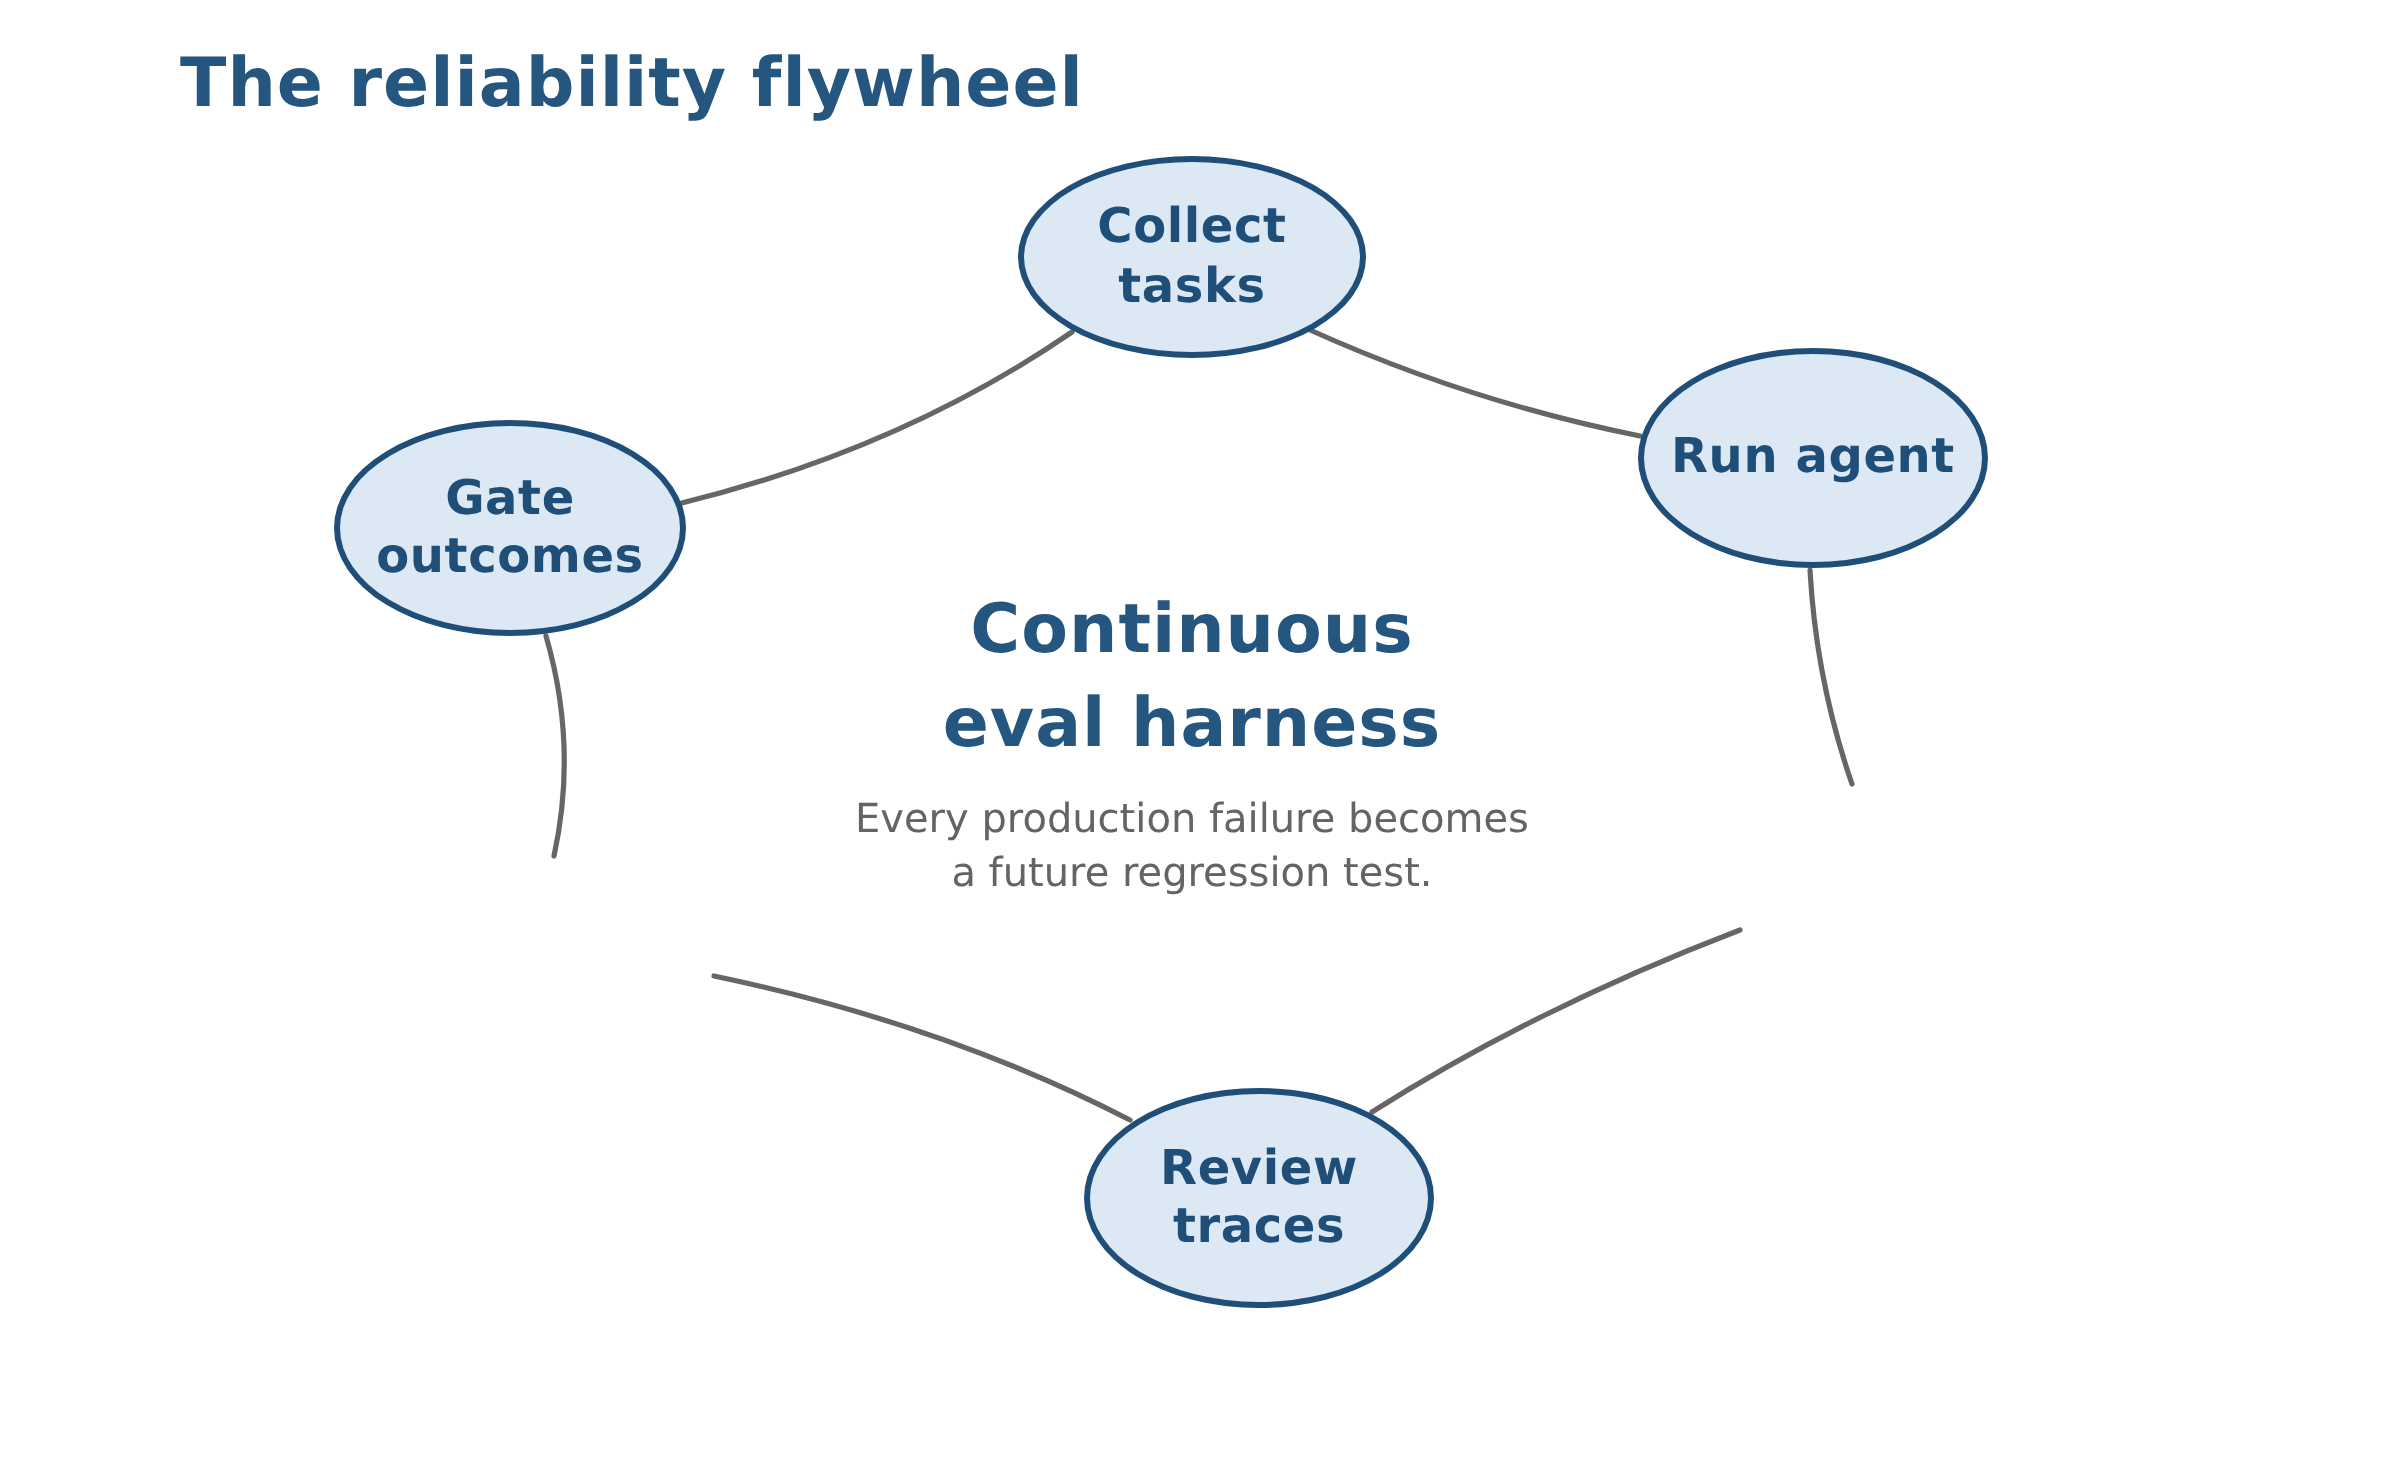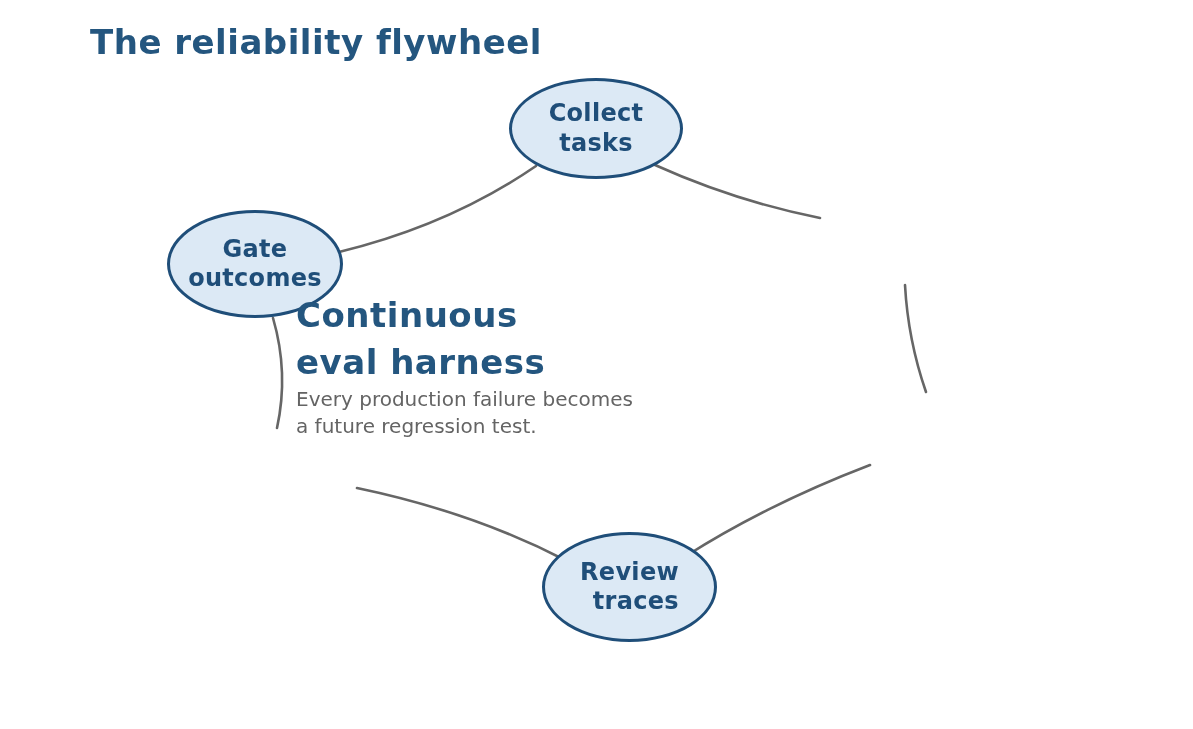--- a/index.html
+++ b/index.html
@@ -58,39 +58,40 @@
     font-size: 24px;
     font-weight: bold;
     color: var(--node-text);
     line-height: 1.22;
     white-space: pre-line;
     letter-spacing: 0.3px;
   }
   .node-collect { left: 509px; top: 78px;  width: 174px; height: 101px; }
   .node-run     { left: 819px; top: 174px; width: 175px; height: 110px; }
   .node-grade   { left: 862px; top: 391px; width: 176px; height: 106px; }
-  .node-review  { left: 542px; top: 532px; width: 175px; height: 110px; text-align: right; }
+  .node-review  { left: 542px; top: 544px; width: 175px; height: 110px; }
   .node-fix     { left: 182px; top: 429px; width: 176px; height: 106px; }
   .node-gate    { left: 167px; top: 210px; width: 176px; height: 108px; }
   .center-text {
     position: absolute;
     left: 296px;
     top: 292px;
     width: 600px;
-    text-align: left;
+    text-align: center;
   }
   .center-heading {
     font-size: 34px;
     font-weight: bold;
     color: var(--title);
     line-height: 1.38;
     white-space: pre-line;
     letter-spacing: 0.5px;
   }
   .center-subtitle {
+    margin-top: 10px;
     font-size: 20px;
     color: var(--subtitle);
     line-height: 1.35;
     white-space: pre-line;
   }
 </style>
 </head>
 <body>
 
 <div class="canvas">
@@ -104,20 +105,23 @@
     <path d="M 565,560 Q 472,512 357,488"></path>
     <path d="M 277,428 Q 289,373 273,318"></path>
     <path d="M 339,252 Q 450,225 536,166"></path>
   </svg>
 
   <div class="node node-collect">
     <span class="label">Collect
 tasks</span>
   </div>
 
+  <div class="node node-run">
+    <span class="label">Run agent</span>
+  </div>
 
 
   <div class="node node-review">
     <span class="label">Review
 traces</span>
   </div>
 
 
   <div class="node node-gate">
     <span class="label">Gate outcomes</span>

